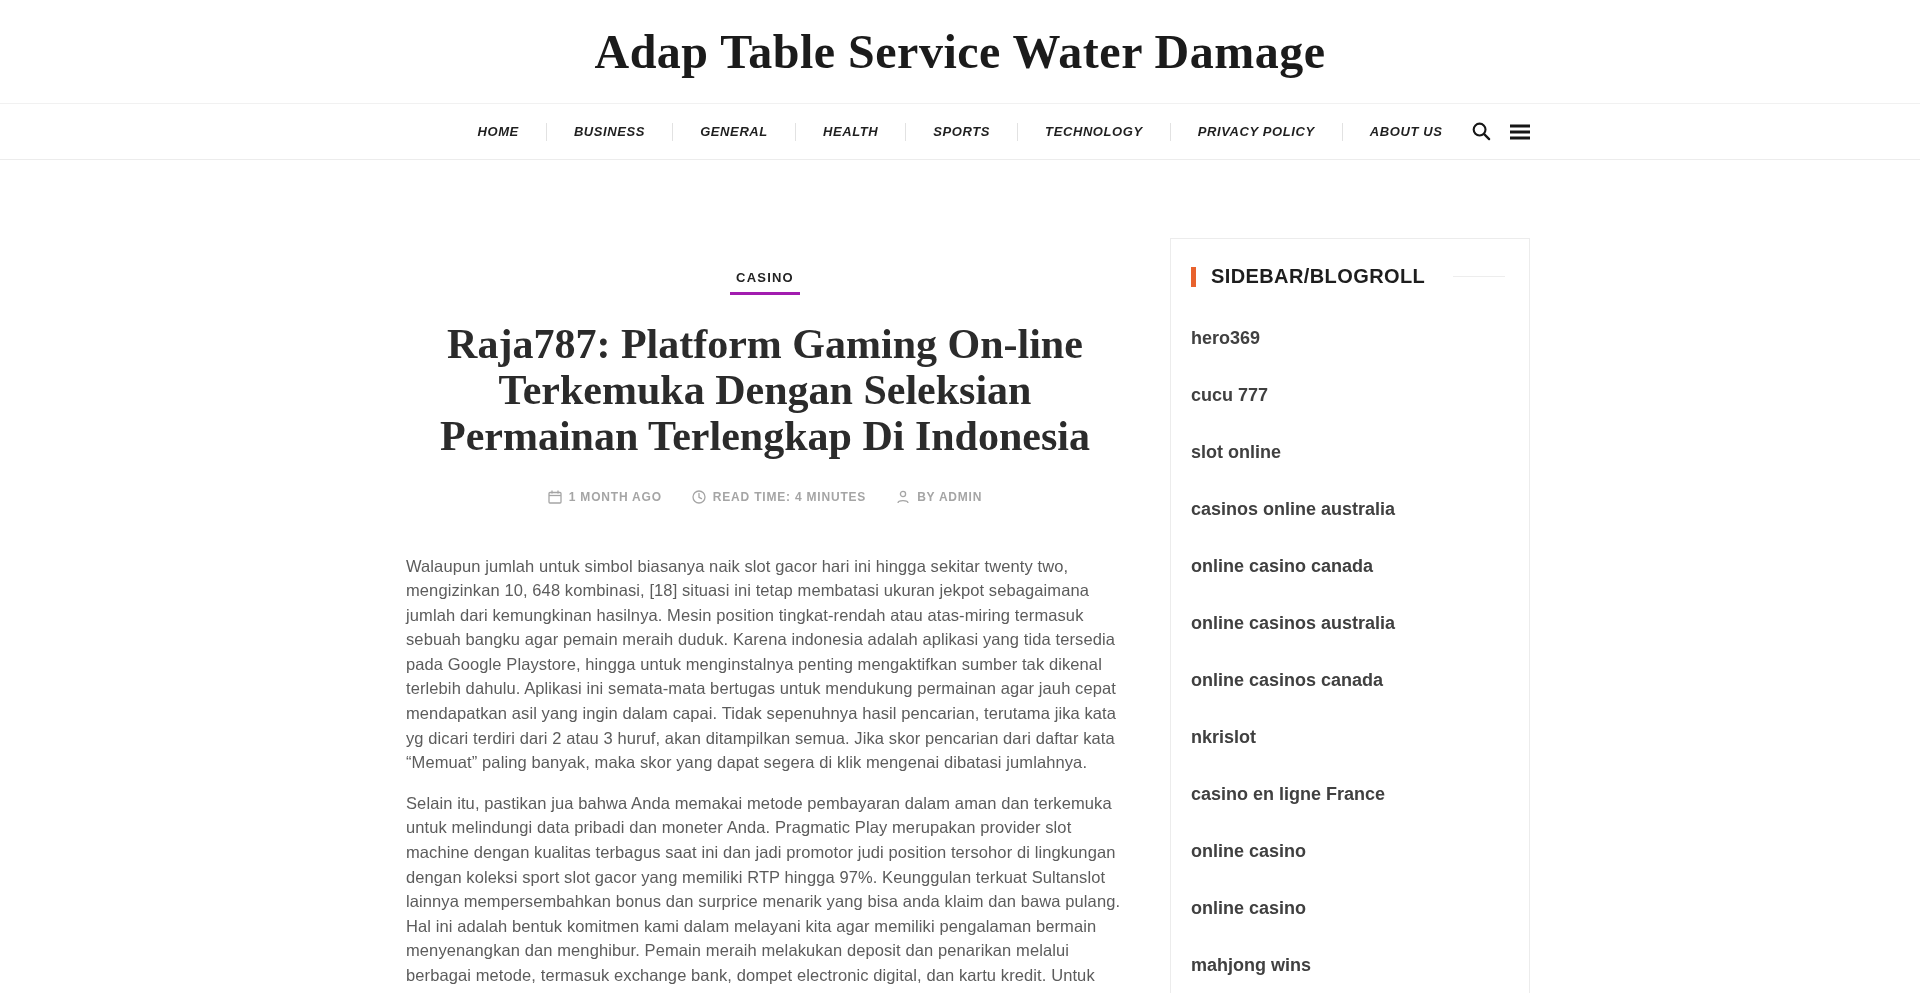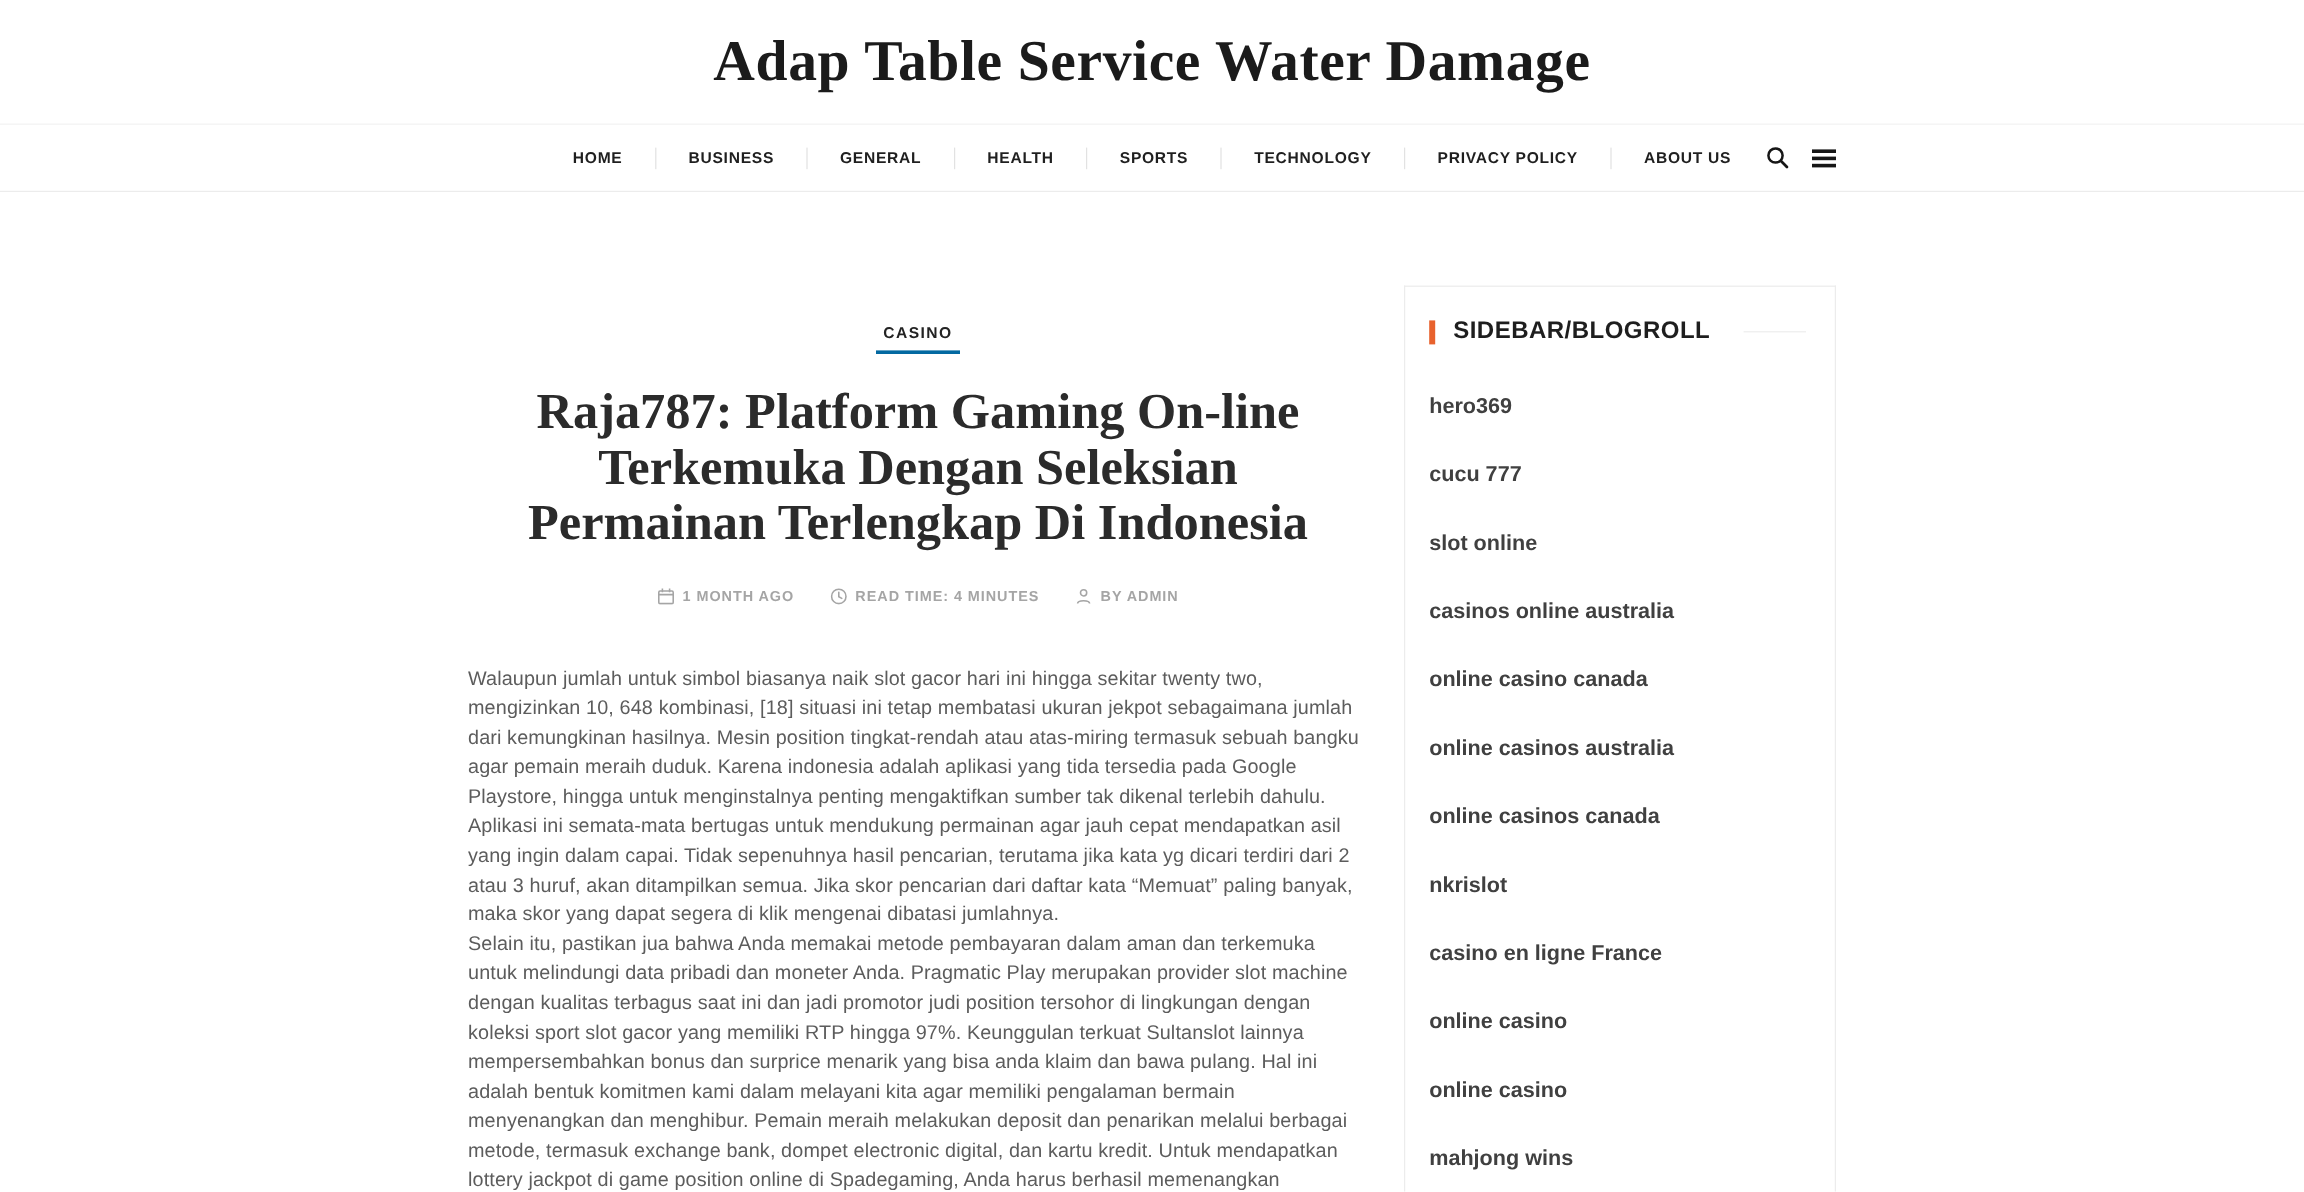--- a/index.html
+++ b/index.html
@@ -30,20 +30,21 @@
     background: #ffffff;
     border-bottom: 1px solid #ececec;
     display: flex;
     align-items: center;
     justify-content: center;
   }
   .nav-menu {
     list-style: none;
     display: flex;
     align-items: flex-start;
+    font-style: italic;
   }
   .nav-menu li {
     display: flex;
     align-items: center;
   }
   .nav-menu li + li::before {
     content: "";
     width: 1px;
     height: 18px;
     background: #e2e2e2;
@@ -93,21 +94,21 @@
   
   .article-header { text-align: center; }
   .category-link {
     display: inline-block;
     font-size: 13px;
     font-weight: 700;
     letter-spacing: 1.2px;
     color: #232323;
     text-decoration: none;
     text-transform: uppercase;
-    border-bottom: 3px solid #0369a1;
+    border-bottom: 3px solid #a21caf;
     padding: 0 6px 7px 6px;
     cursor: pointer;
     margin-top: 32px;
   }
   .article-title {
     font-family: "Liberation Serif", "DejaVu Serif", serif;
     font-size: 42px;
     line-height: 1.1;
     font-weight: 600;
     color: #2b2b2b;
@@ -133,21 +134,21 @@
   }
   .meta-item svg { display: block; stroke: #a5a5a5; fill: none; }
 
   .article-body {
     margin-top: 50px;
     font-size: 16.5px;
     line-height: 1.49;
     color: #5c5c5c;
     letter-spacing: 0.1px;
   }
-  .article-body p { margin: 0; }
+  .article-body p { margin: 16px; }
 
   
   .sidebar-card {
     background: #ffffff;
     border: 1px solid #ececec;
     border-bottom: none;
     padding: 26px 24px 60px 20px;
     min-height: 760px;
   }
   .sidebar-heading {

